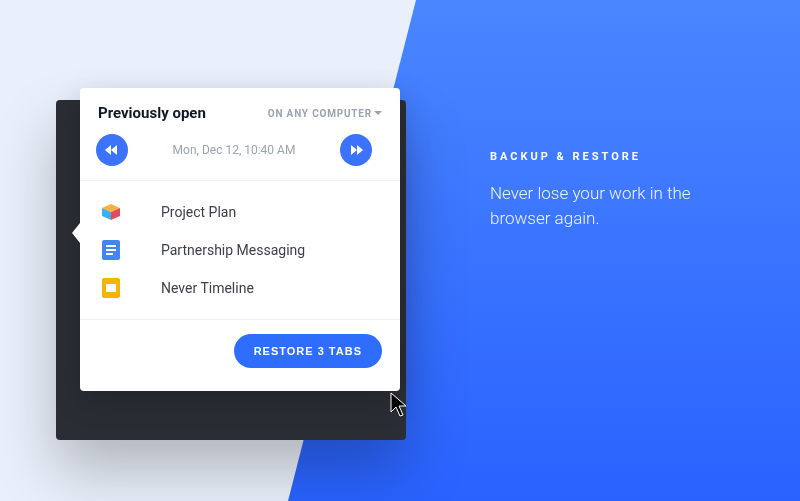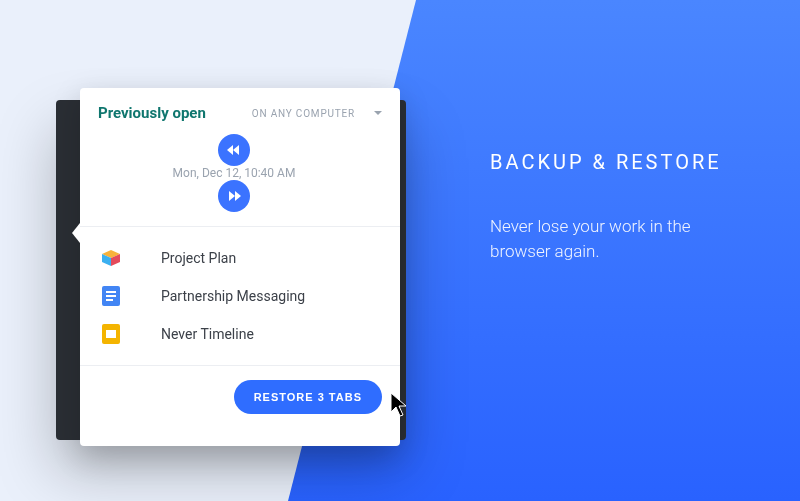--- a/index.html
+++ b/index.html
@@ -49,44 +49,43 @@
   }
   .card-header {
     display: flex;
     align-items: center;
     justify-content: space-between;
     padding: 16px 18px 12px 18px;
   }
   .card-title {
     font-size: 15px;
     font-weight: 700;
-    color: #0f766e;
+    color: #0f172a;
   }
   .filter {
     display: flex;
     align-items: center;
-    gap: 19px;
+    gap: 2px;
     font-size: 10px;
-    font-weight: 400;
+    font-weight: 700;
     letter-spacing: 0.8px;
     color: #9aa3af;
     cursor: pointer;
   }
   .caret-down {
     width: 0; height: 0;
     border-left: 4px solid transparent;
     border-right: 4px solid transparent;
     border-top: 4px solid #9aa3af;
   }
   .nav-row {
     display: flex;
     align-items: center;
     justify-content: space-between;
     padding: 0 28px 14px 16px;
-    flex-direction: column;
   }
   .nav-btn {
     width: 32px;
     height: 32px;
     border-radius: 50%;
     background: #3b73ff;
     display: flex;
     align-items: center;
     justify-content: center;
     cursor: pointer;
@@ -116,21 +115,21 @@
     justify-content: center;
   }
   .item-label {
     font-size: 14px;
     color: #3c4149;
     margin-left: 25px;
   }
   .footer {
     display: flex;
     justify-content: flex-end;
-    padding: 14px 18px 32px 18px;
+    padding: 14px 18px 23px 18px;
     position: relative;
   }
   .restore-btn {
     background: #2f6dff;
     color: #fff;
     font-size: 11px;
     font-weight: 700;
     letter-spacing: 1px;
     padding: 11px 20px;
     border-radius: 999px;
@@ -144,24 +143,24 @@
     pointer-events: none;
   }
   .promo {
     position: absolute;
     left: 490px;
     top: 150px;
     color: #fff;
     width: 250px;
   }
   .promo-heading {
-    font-size: 20px;
-    font-weight: 400;
+    font-size: 11px;
+    font-weight: 700;
     letter-spacing: 3px;
-    margin-bottom: 40px;
+    margin-bottom: 18px;
   }
   .promo-body {
     font-size: 17px;
     font-weight: 300;
     line-height: 1.45;
     color: #f0f4ff;
   }
 </style>
 </head>
 <body>

